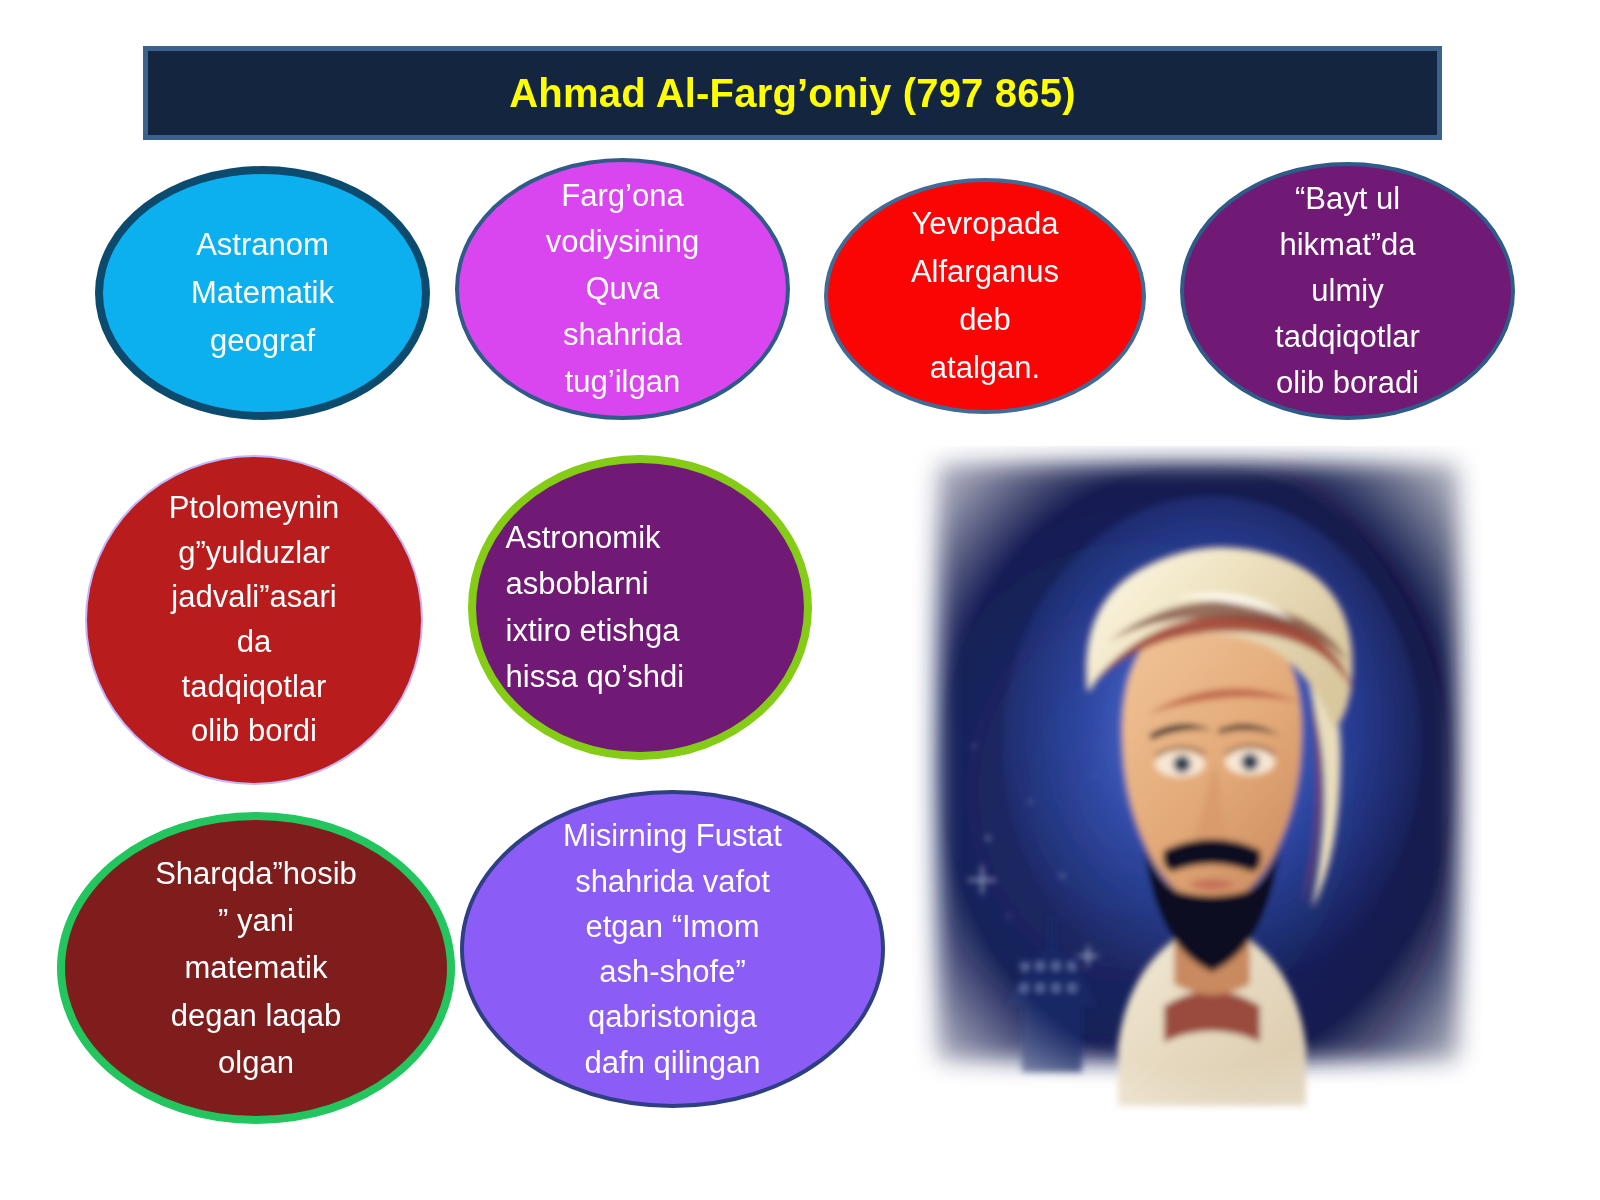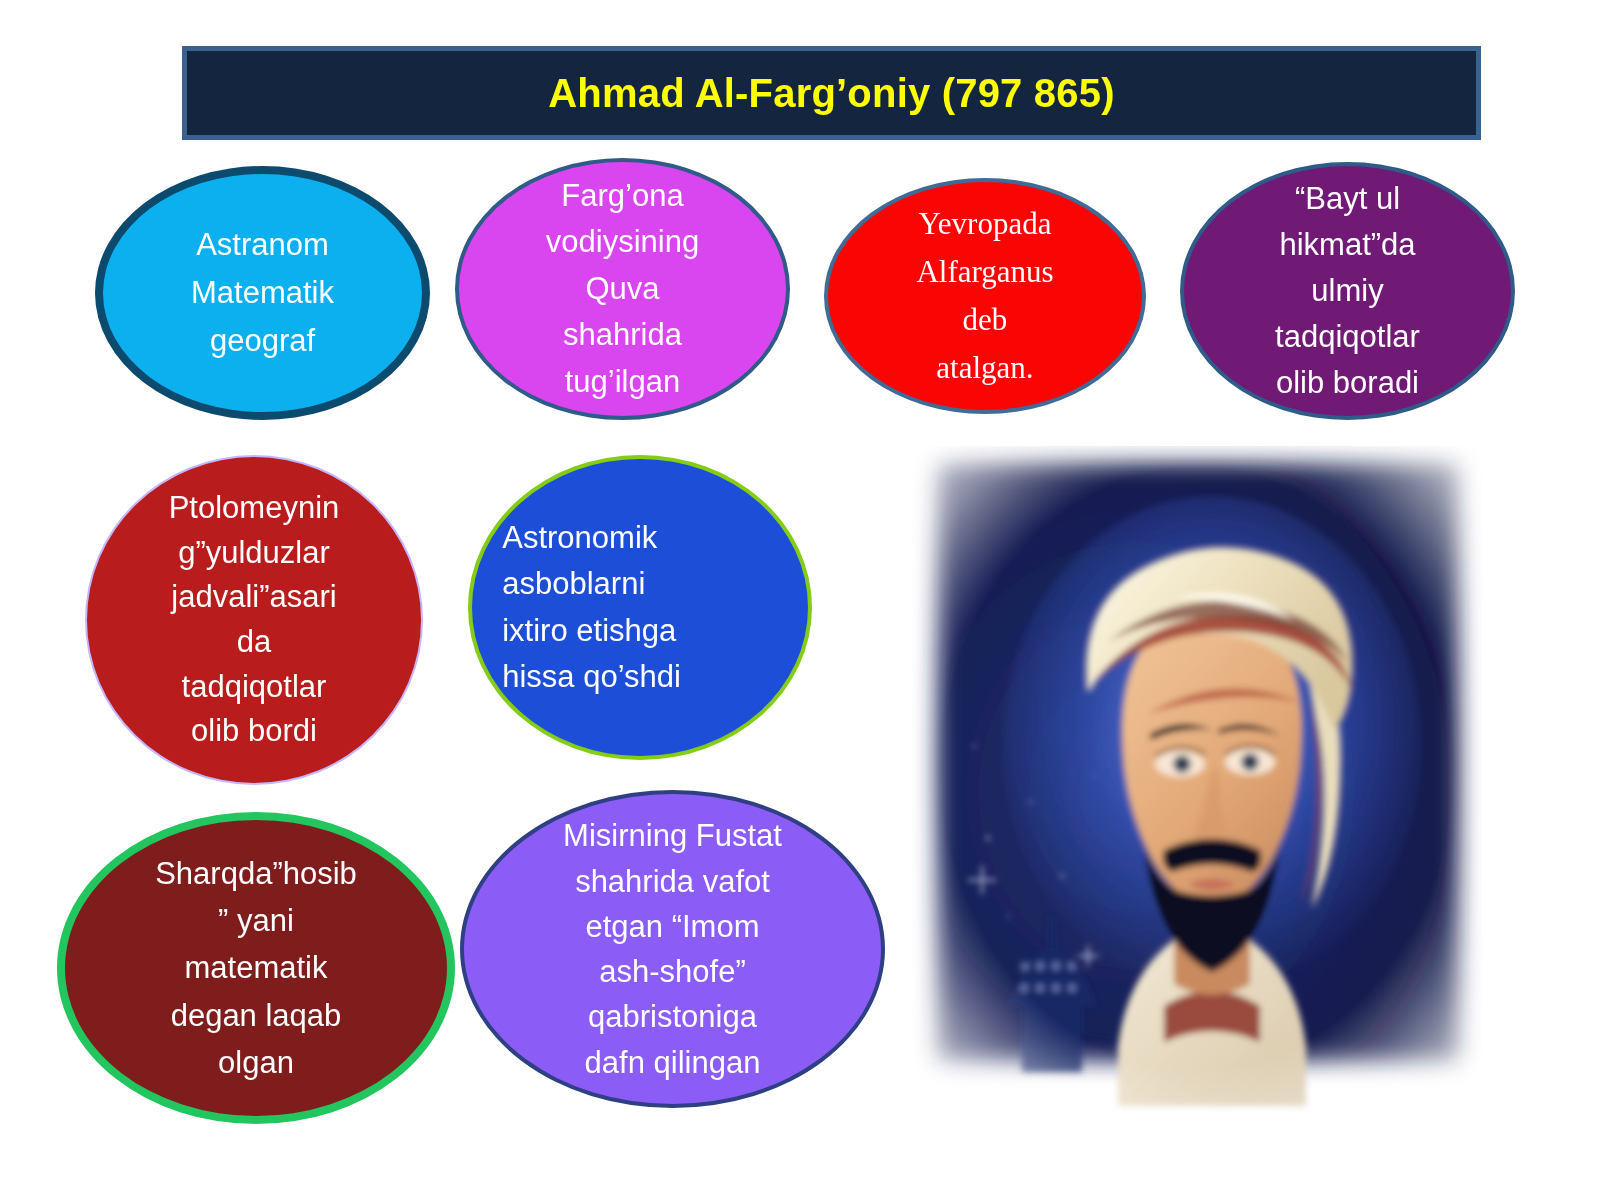--- a/index.html
+++ b/index.html
@@ -21,21 +21,20 @@
     left: 143px;
     top: 46px;
     width: 1299px;
     height: 94px;
     background: #14263F;
     border: 5px solid #3B628E;
     box-sizing: border-box;
     display: flex;
     align-items: center;
     justify-content: center;
-    margin-left: 39px;
   }
   #title-banner .title-text {
     color: #FFFF00;
     font-size: 40px;
     font-weight: bold;
     letter-spacing: 0.2px;
     white-space: nowrap;
   }
 
   
@@ -62,37 +61,37 @@
     left: 95px;  top: 166px;  width: 335px; height: 254px;
     background: #0DB0EE;  border: 8px solid #0c4a6e;
   }
   #node-birthplace {
     left: 455px; top: 158px; width: 335px; height: 262px;
     background: #d946ef; border: 4px solid #2E5B88;
   }
   #node-birthplace .node-label { width: 86%; line-height: 1.5; }
   #node-europe {
     left: 824px; top: 178px; width: 322px; height: 236px;
-    background: #FB0404; border: 4px solid #3F6B96; font-family: Liberation Serif, serif;
+    background: #FB0404; border: 4px solid #3F6B96;
   }
   #node-bayt-ul-hikmat {
     left: 1180px; top: 162px; width: 335px; height: 258px;
     background: #701a75; border: 4px solid #2E5B88;
   }
   #node-bayt-ul-hikmat .node-label { width: 84%; line-height: 1.48; }
 
   
   #node-ptolemy {
     left: 85px; top: 455px; width: 338px; height: 330px;
     background: #b91c1c; border: 2px solid #c4b5fd;
   }
   #node-ptolemy .node-label { width: 86%; line-height: 1.44; }
   #node-instruments {
     left: 468px; top: 455px; width: 344px; height: 305px;
-    background: #1d4ed8; border: 4px solid #84cc16;
+    background: #701a75; border: 8px solid #84cc16;
   }
   #node-instruments .node-label { width: 82%; line-height: 1.5; text-align: left; }
 
   
   #node-nickname {
     left: 57px; top: 812px; width: 398px; height: 312px;
     background: #7f1d1d; border: 8px solid #22c55e;
   }
   #node-nickname .node-label { width: 80%; line-height: 1.52; }
   #node-death {

